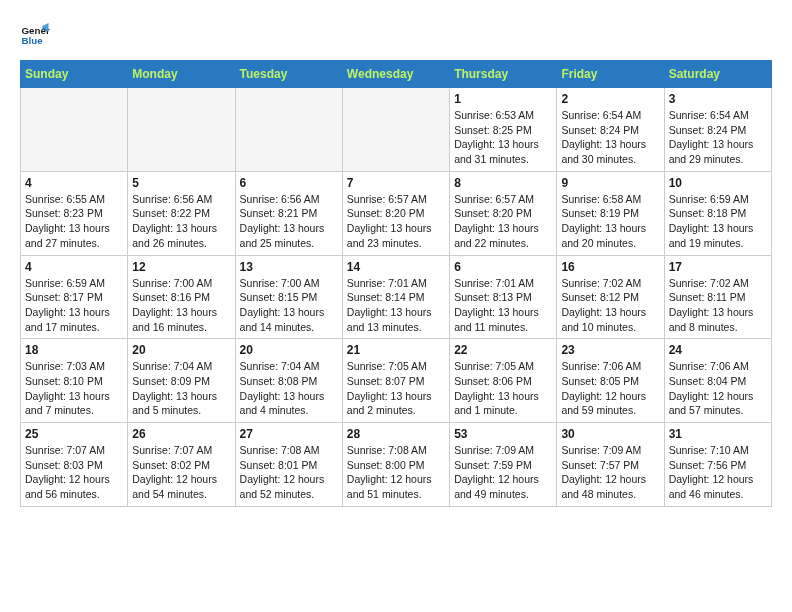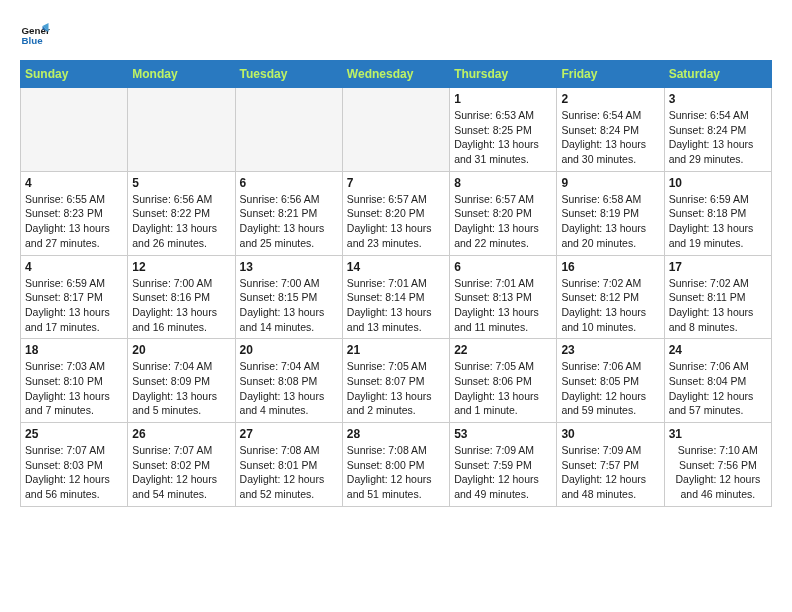--- a/index.html
+++ b/index.html
@@ -322,20 +322,20 @@
         </td>
         <td>
           <div class="day-number">30</div>
           <div class="day-info" style="white-space: pre-line;">Sunrise: 7:09 AM
 Sunset: 7:57 PM
 Daylight: 12 hours
 and 48 minutes.</div>
         </td>
         <td>
           <div class="day-number">31</div>
-          <div class="day-info" style="white-space: pre-line; text-align: center;">Sunrise: 7:10 AM
+          <div class="day-info" style="white-space: pre-line;">Sunrise: 7:10 AM
 Sunset: 7:56 PM
 Daylight: 12 hours
 and 46 minutes.</div>
         </td>
       </tr>
     </tbody>
 </table>
 
 </body></html>

